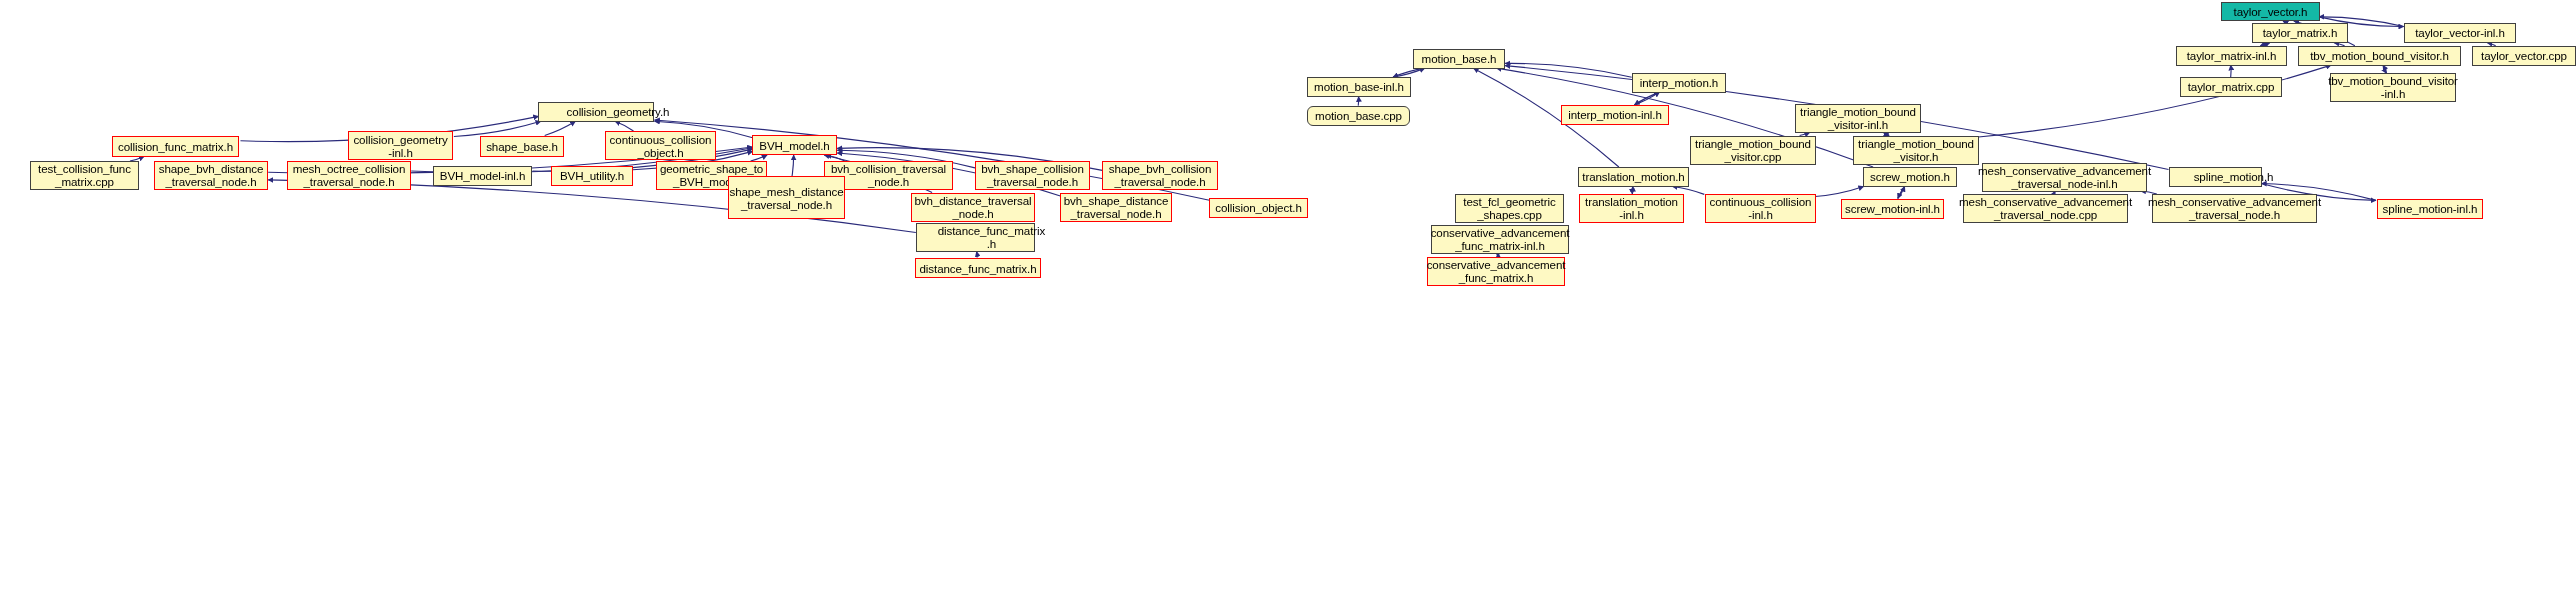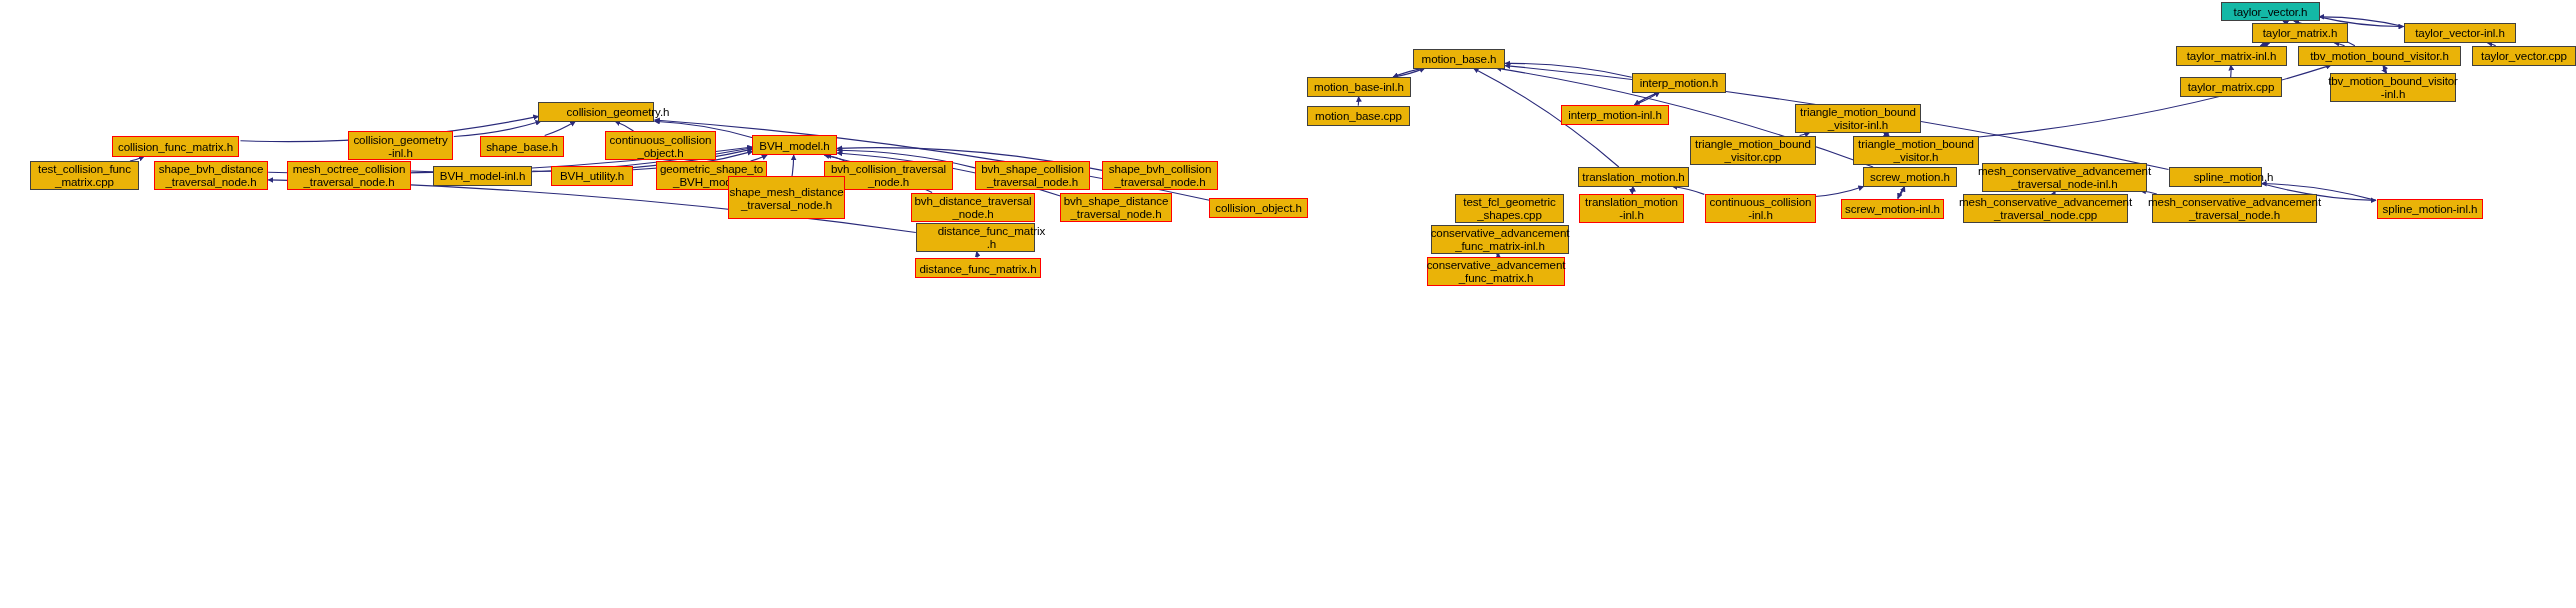--- a/index.html
+++ b/index.html
@@ -25,21 +25,21 @@
     height: 608px;
     pointer-events: none;
   }
   .node {
     position: absolute;
     box-sizing: border-box;
     display: flex;
     align-items: center;
     justify-content: center;
     text-align: center;
-    background: #eab308;
+    background: #fef9c3;
     border: 1.2px solid #404040;
     color: #000000;
     font-size: 11.6px;
     line-height: 1.12;
     letter-spacing: -0.1px;
     white-space: pre;
     z-index: 5;
     cursor: pointer;
   }
   .node.red {
@@ -128,21 +128,21 @@
       <div class="node" style="left: 2252px; top: 23px; width: 96px; height: 19.5px;"><span>taylor_matrix.h</span></div>
       <div class="node" style="left: 2404px; top: 23px; width: 112px; height: 19.5px;"><span>taylor_vector-inl.h</span></div>
       <div class="node" style="left: 2176px; top: 46px; width: 111px; height: 19.5px;"><span>taylor_matrix-inl.h</span></div>
       <div class="node" style="left: 2298px; top: 46px; width: 163px; height: 19.5px;"><span>tbv_motion_bound_visitor.h</span></div>
       <div class="node" style="left: 2472px; top: 46px; width: 104px; height: 19.5px;"><span>taylor_vector.cpp</span></div>
       <div class="node" style="left: 2180px; top: 77px; width: 102px; height: 19.5px;"><span>taylor_matrix.cpp</span></div>
       <div class="node" style="left: 2330px; top: 73px; width: 126px; height: 28.5px;"><span>tbv_motion_bound_visitor
 -inl.h</span></div>
       <div class="node" style="left: 1413px; top: 49px; width: 92px; height: 19.5px;"><span>motion_base.h</span></div>
       <div class="node" style="left: 1307px; top: 77px; width: 104px; height: 19.5px;"><span>motion_base-inl.h</span></div>
-      <div class="node" style="left: 1307px; top: 106px; width: 103px; height: 19.5px;"><span>motion_base.cpp</span></div>
+      <div class="node" style="left: 1307px; top: 106px; width: 103px; height: 19.5px; border-radius: 6px;"><span>motion_base.cpp</span></div>
       <div class="node" style="left: 1632px; top: 73px; width: 94px; height: 19.5px;"><span>interp_motion.h</span></div>
       <div class="node red" style="left: 1561px; top: 105px; width: 108px; height: 19.5px;"><span>interp_motion-inl.h</span></div>
       <div class="node" style="left: 538px; top: 102px; width: 116px; height: 19.5px; padding-left: 44px;"><span>collision_geometry.h</span></div>
       <div class="node red" style="left: 112px; top: 136px; width: 127px; height: 21px;"><span>collision_func_matrix.h</span></div>
       <div class="node red" style="left: 348px; top: 131px; width: 105px; height: 29px;"><span>collision_geometry
 -inl.h</span></div>
       <div class="node red" style="left: 480px; top: 136px; width: 84px; height: 21px; justify-content: center;"><span>shape_base.h</span></div>
       <div class="node red" style="left: 605px; top: 131px; width: 111px; height: 29px;"><span>continuous_collision
 _object.h</span></div>
       <div class="node red" style="left: 752px; top: 135px; width: 85px; height: 20px;"><span>BVH_model.h</span></div>

